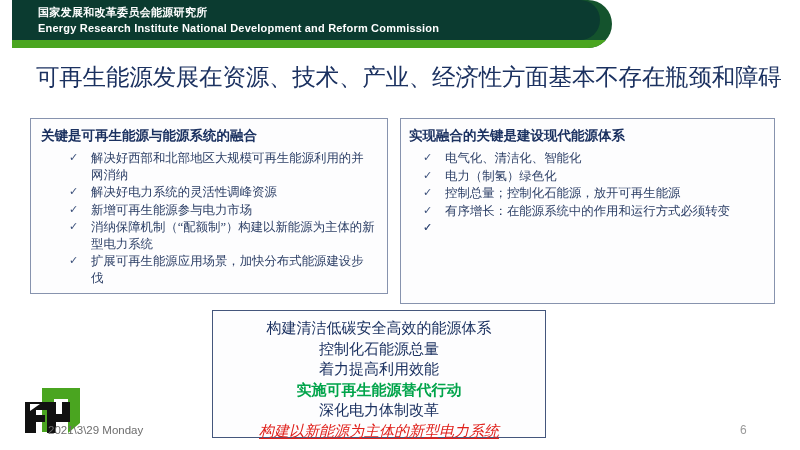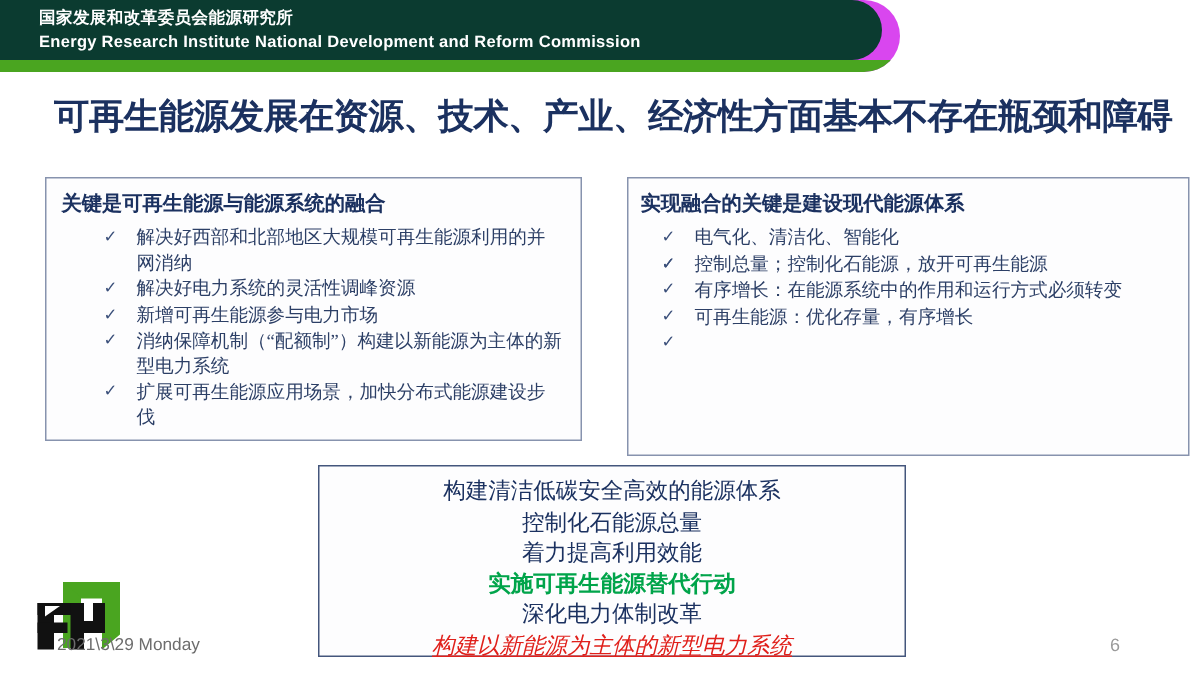--- a/index.html
+++ b/index.html
@@ -18,25 +18,25 @@
     position: relative;
     width: 800px;
     height: 450px;
     background: #ffffff;
     overflow: hidden;
   }
 
   
   #header-band {
     position: absolute;
-    left: 0;
+    left: 12px;
     top: 0;
     width: 600px;
     height: 48px;
-    background: #d946ef;
+    background: #14532d;
     border-top-right-radius: 26px;
     border-bottom-right-radius: 26px;
     overflow: hidden;
   }
   #header-band-inner {
     position: absolute;
     left: 0;
     top: 0;
     width: 588px;
     height: 40px;
@@ -76,50 +76,50 @@
   }
 
   
   #slide-title {
     position: absolute;
     left: 36px;
     top: 62px;
     width: 752px;
     font-family: "Liberation Sans", sans-serif;
     font-size: 23.5px;
-    font-weight: bold;
+    font-weight: normal;
     color: #1b3160;
     letter-spacing: -0.2px;
     white-space: nowrap;
     line-height: 30px;
   }
 
   
   .content-box {
     position: absolute;
     background: #fdfdfe;
     border: 1px solid #8793ae;
     box-sizing: border-box;
   }
   #box-left {
     left: 30px;
     top: 118px;
     width: 358px;
     height: 176px;
   }
   #box-right {
-    left: 418px;
+    left: 400px;
     top: 118px;
     width: 375px;
     height: 186px;
   }
   #box-bottom {
     left: 212px;
     top: 310px;
-    width: 392px;
+    width: 334px;
     height: 128px;
     border: 1px solid #44567c;
   }
 
   .box-heading {
     font-family: "Liberation Sans", sans-serif;
     font-size: 13.5px;
     font-weight: bold;
     color: #1b3160;
     white-space: nowrap;
@@ -188,21 +188,21 @@
   
   #logo {
     position: absolute;
     left: 22px;
     top: 385px;
     width: 62px;
     height: 56px;
   }
   #footer-date {
     position: absolute;
-    left: 38px;
+    left: 48px;
     top: 424px;
     font-family: "Liberation Sans", sans-serif;
     font-size: 11.5px;
     color: #6d6d6d;
     white-space: nowrap;
     z-index: 6;
   }
   #page-number {
     position: absolute;
     left: 740px;
@@ -256,32 +256,32 @@
 
   <div class="content-box" id="box-right">
     <div class="box-heading">实现融合的关键是建设现代能源体系</div>
     <ul class="check-list">
       <li>
         <span class="check-icon">✓</span>
         <span>电气化、清洁化、智能化</span>
       </li>
       <li>
         <span class="check-icon">✓</span>
+        <span>电力（制氢）绿色化</span>
       </li>
       <li>
         <span class="check-icon">✓</span>
         <span>控制总量；控制化石能源，放开可再生能源</span>
       </li>
       <li>
         <span class="check-icon">✓</span>
         <span>有序增长：在能源系统中的作用和运行方式必须转变</span>
       </li>
       <li>
         <span class="check-icon">✓</span>
-        <span>可再生能源：优化存量，有序增长</span>
       </li>
       <li>
         <span class="check-icon">✓</span>
       </li>
     </ul>
   </div>
 
   <div class="content-box" id="box-bottom">
     <div class="bottom-lines">
       <div class="bottom-line">构建清洁低碳安全高效的能源体系</div>

